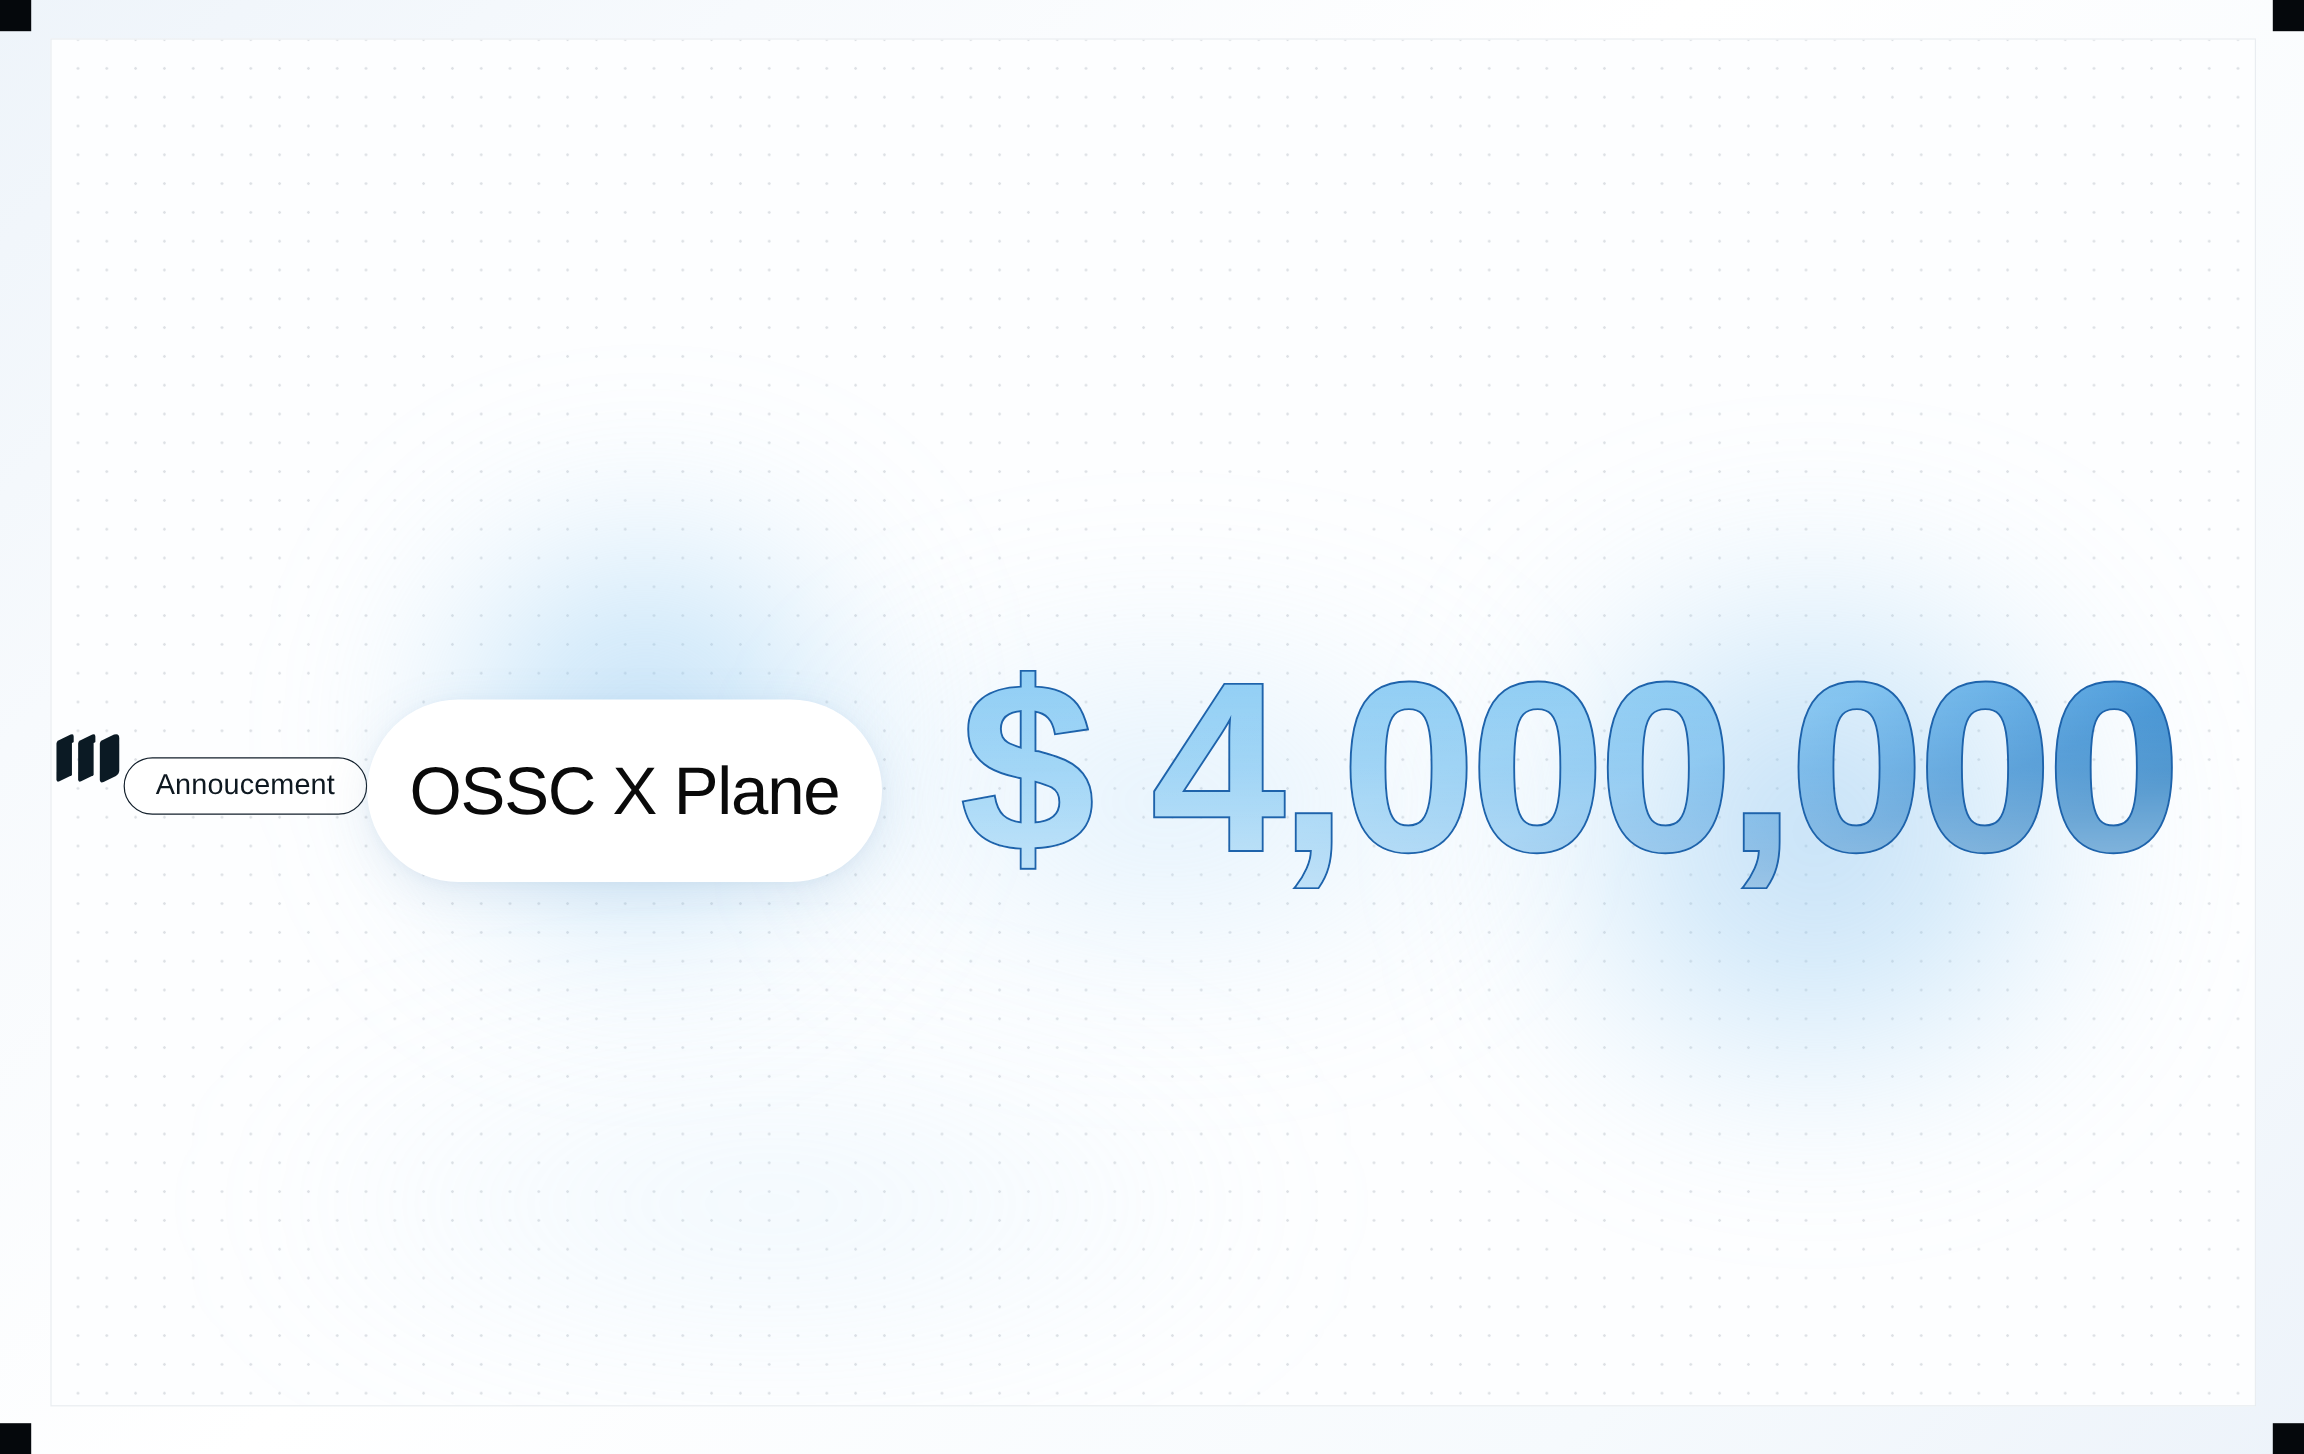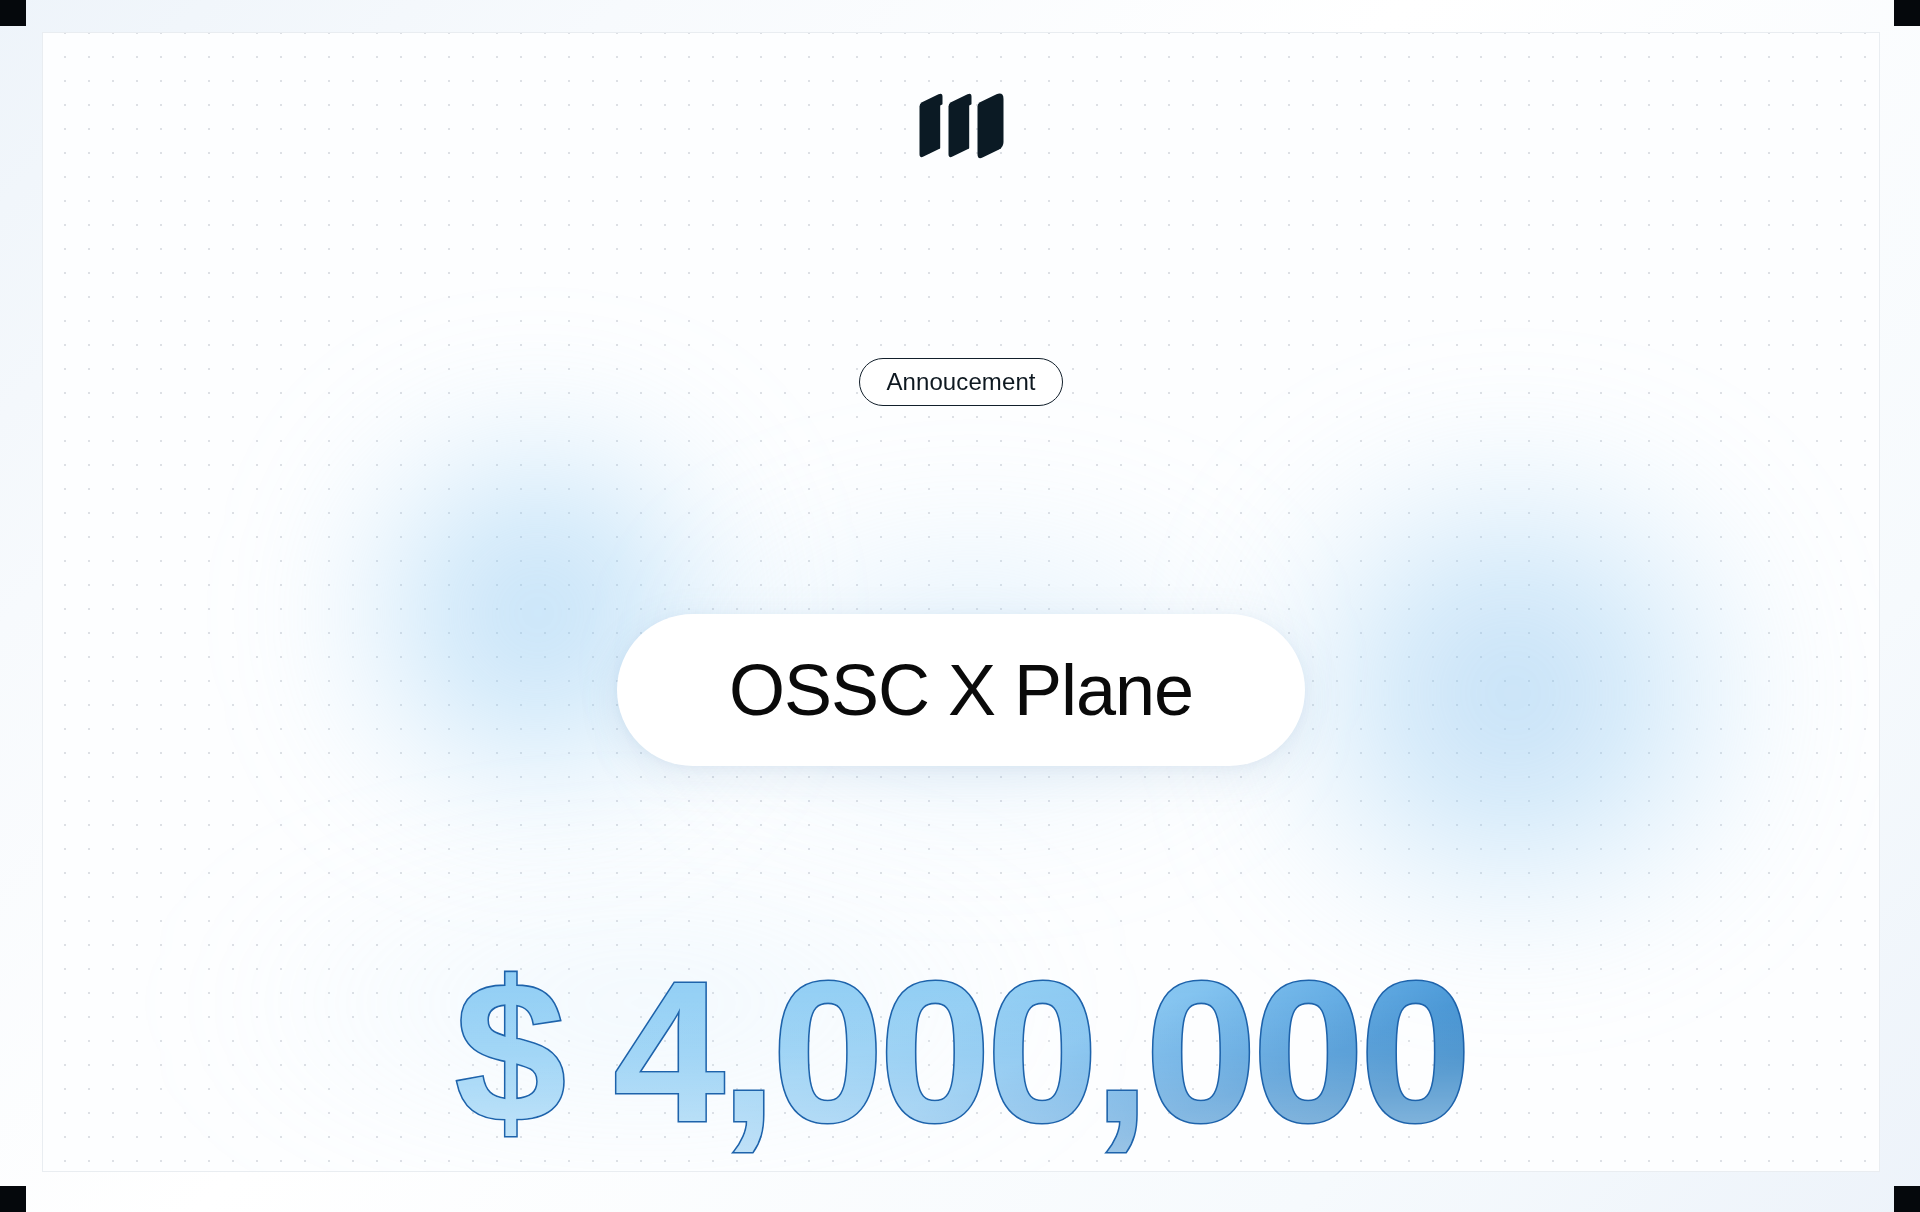--- a/index.html
+++ b/index.html
@@ -96,21 +96,20 @@
     background: radial-gradient(ellipse at 50% 50%, rgba(190,225,248,.22) 0%, rgba(255,255,255,0) 70%);
   }
 
   
   .content {
     position: relative;
     z-index: 10;
     width: 100%;
     height: 100%;
     display: flex;
-    flex-direction: column;
     align-items: center;
     padding-top: 60px;
     justify-content: space-between;
   }
 
   
   .logo {
     width: 96px;
     height: 66px;
     display: block;
@@ -141,21 +140,21 @@
     height: 152px;
     display: flex;
     align-items: center;
     justify-content: center;
     background: #ffffff;
     border-radius: 999px;
     box-shadow: 0 10px 40px rgba(100,140,180,.13),
                 0 2px 10px rgba(100,140,180,.07);
   }
   .title-text {
-    font-size: 72px;
+    font-size: 56px;
     font-weight: 400;
     color: #0a0a0a;
     letter-spacing: -1px;
     white-space: nowrap;
     line-height: 1;
   }
 
   
   .amount-wrap {
     margin-top: 42px;

